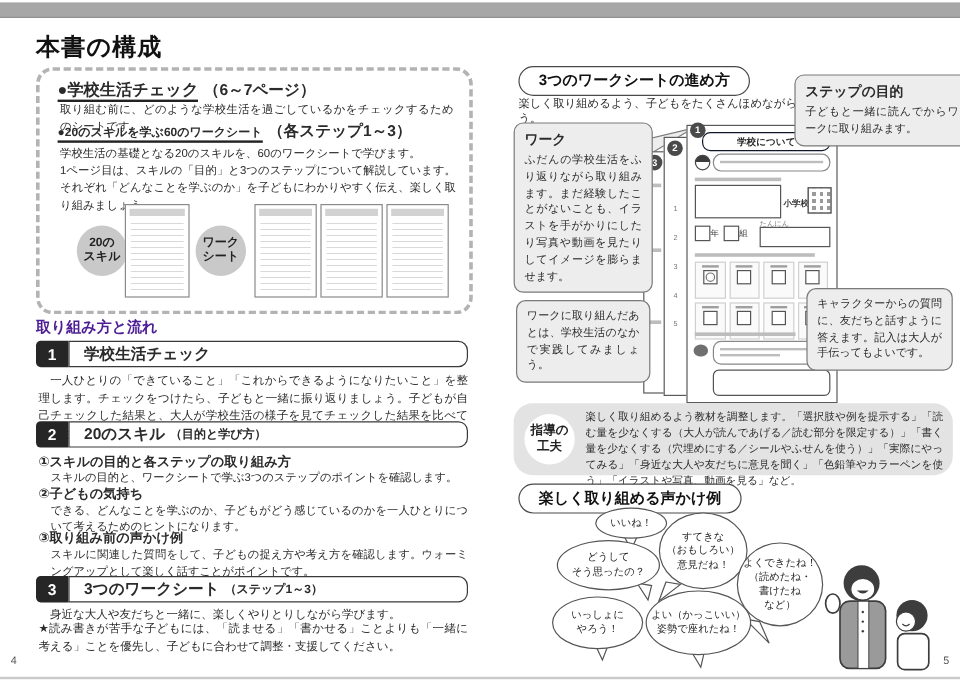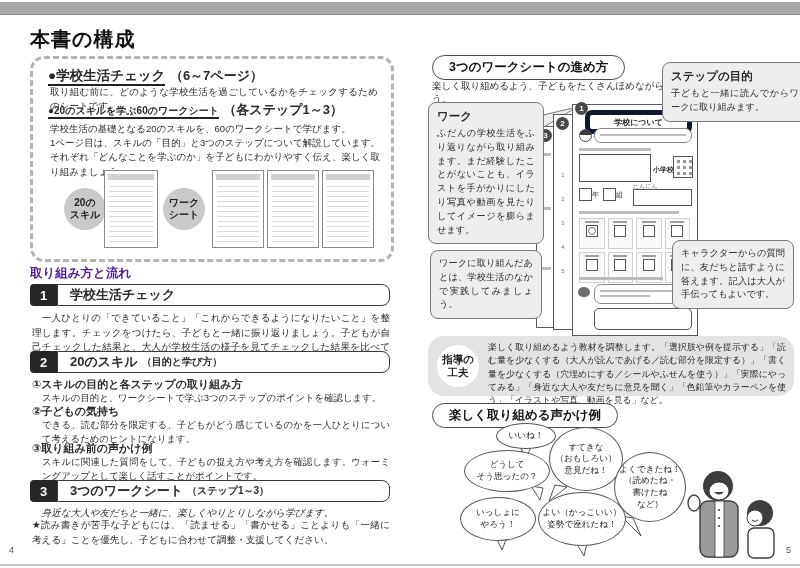--- a/index.html
+++ b/index.html
@@ -41,21 +41,21 @@
   .pill-h{display:inline-block;border:1.6px solid #4a4a4a;border-radius:14px;background:#fff;
     padding:3px 16px;font-size:12.5px;font-weight:bold;color:#111;}
   .rsub{font-size:9.5px;}
   .callout{background:#ededed;border:1px solid #7a7a7a;border-radius:8px;padding:6px 8px;}
   .callout-title{font-weight:bold;font-size:11.5px;margin-bottom:3px;}
   .callout-body{font-size:9.2px;line-height:1.5;text-align:justify;}
   
   .ws-sheet{background:#fff;border:1.2px solid #5a5a5a;}
   .circnum{width:13px;height:13px;background:#4a4a4a;color:#fff;border-radius:50%;
     font-size:8px;font-weight:bold;display:flex;align-items:center;justify-content:center;}
-  .ws-titlebar{border:5px solid #0f172a;border-radius:7px;height:14px;display:flex;align-items:center;
+  .ws-titlebar{border:1px solid #0f172a;border-radius:7px;height:14px;display:flex;align-items:center;
     justify-content:center;font-size:8px;font-weight:bold;background:#fff;}
   .face{width:11px;height:11px;border-radius:50%;border:1px solid #444;
     background:linear-gradient(#3c3c3c 46%,#ffffff 46%);}
   .mascot{width:12px;height:10px;background:#6f6f6f;border-radius:50% 50% 45% 45%;}
   .tinybubble{border:1px solid #888;border-radius:7px;background:#fff;}
   .ph-line{background:#bdbdbd;height:3px;}
   .wbox{border:1px solid #555;background:#fff;}
   .tinytext{font-size:7px;color:#333;}
   .wsgrid{display:grid;grid-template-columns:repeat(4,1fr);gap:3px;}
   .wscell{border:1px solid #d0d0d0;background:#fafafa;display:flex;flex-direction:column;
@@ -137,32 +137,32 @@
 <div class="abs sec-head" style="left:30px;top:351px;width:360px;">
   <div class="sec-num">2</div>
   <div class="sec-titlebox">
     <span class="sec-title">20のスキル</span>
     <span class="sec-sub">（目的と学び方）</span>
   </div>
 </div>
 <div class="abs sub-head" style="left:32px;top:377px;">①スキルの目的と各ステップの取り組み方</div>
 <div class="abs sub-body" style="left:42px;top:391px;width:348px;">スキルの目的と、ワークシートで学ぶ3つのステップのポイントを確認します。</div>
 <div class="abs sub-head" style="left:32px;top:404px;text-align:right;">②子どもの気持ち</div>
-<div class="abs sub-body" style="left:42px;top:418px;width:348px;">できる、読む部分を限定する、子どもがどう感じているのかを一人ひとりについて考えるためのヒントになります。</div>
+<div class="abs sub-body" style="left:42px;top:418px;width:348px;">できる、どんなことを学ぶのか、子どもがどう感じているのかを一人ひとりについて考えるためのヒントになります。</div>
 <div class="abs sub-head" style="left:32px;top:441px;">③取り組み前の声かけ例</div>
 <div class="abs sub-body" style="left:42px;top:455px;width:348px;">スキルに関連した質問をして、子どもの捉え方や考え方を確認します。ウォーミングアップとして楽しく話すことがポイントです。</div>
 
 <div class="abs sec-head" style="left:30px;top:480px;width:360px;">
   <div class="sec-num">3</div>
   <div class="sec-titlebox">
     <span class="sec-title">3つのワークシート</span>
     <span class="sec-sub">（ステップ1～3）</span>
   </div>
 </div>
-<div class="abs body-p" style="left:32px;top:506px;width:358px;font-style:italic;">　身近な大人や友だちと一緒に、楽しくやりとりしながら学びます。</div>
+<div class="abs body-p" style="left:32px;top:506px;width:358px;">　身近な大人や友だちと一緒に、楽しくやりとりしながら学びます。</div>
 <div class="abs body-p" style="left:32px;top:518px;width:358px;">★読み書きが苦手な子どもには、「読ませる」「書かせる」ことよりも「一緒に考える」ことを優先し、子どもに合わせて調整・支援してください。</div>
 
 <div class="abs pill-h" style="left:432px;top:55px;">3つのワークシートの進め方</div>
 <div class="abs rsub" style="left:432px;top:80px;width:290px;">楽しく取り組めるよう、子どもをたくさんほめながら進めましょう。</div>
 
 <svg class="abs" style="left:415px;top:0;" width="385" height="568" viewBox="0 0 385 568">
   <polygon points="262,111 282,111 243,150" fill="#ededed" stroke="#7a7a7a" stroke-width="1"></polygon>
   <polygon points="124,116 124,130 162,107" fill="#ededed" stroke="#7a7a7a" stroke-width="1"></polygon>
   <polygon points="116,262 116,276 150,288" fill="#ededed" stroke="#7a7a7a" stroke-width="1"></polygon>
   <polygon points="256,256 256,270 222,248" fill="#ededed" stroke="#7a7a7a" stroke-width="1"></polygon>

